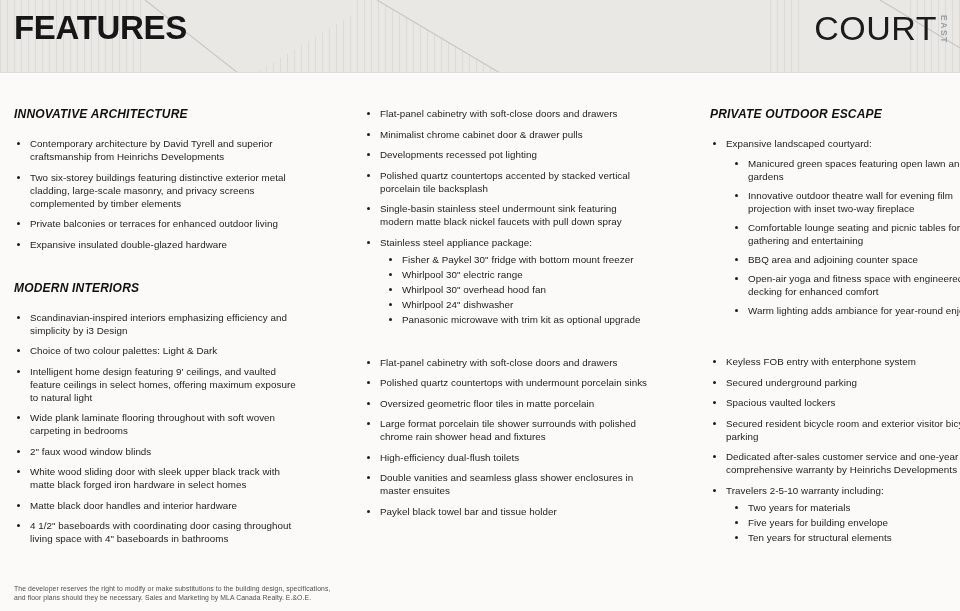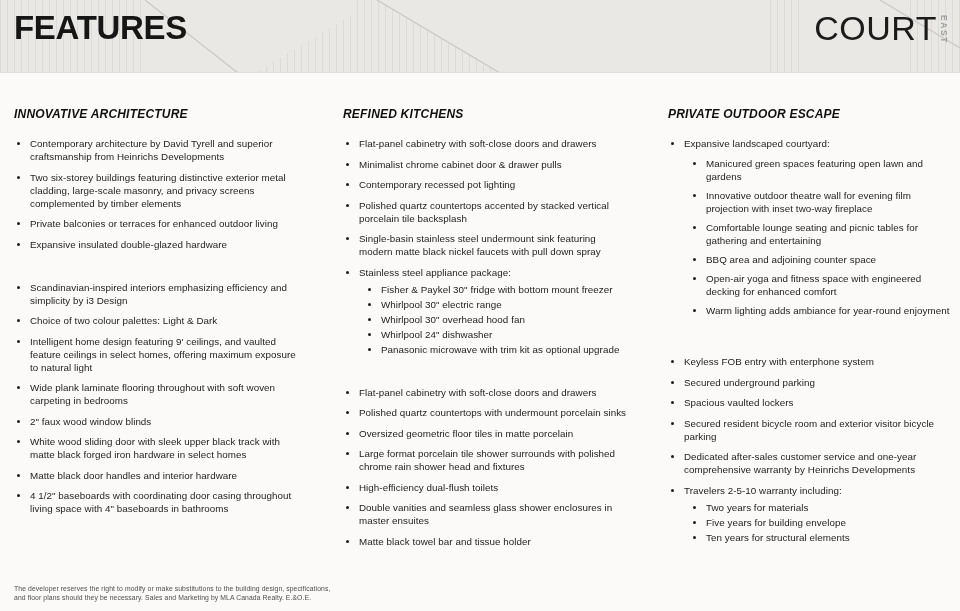--- a/index.html
+++ b/index.html
@@ -33,21 +33,21 @@
   .brand-vert {
     writing-mode: vertical-rl; font-size: 8.5px; font-weight: 700;
     letter-spacing: 1.6px; color: var(--brand-sub, #9aa0a3);
     margin-left: 2px; margin-top: 3px;
   }
 
   
   main {
     position: absolute; left: 0; top: 73px; width: 960px;
     display: grid; grid-template-columns: 289px 285px 282px;
-    column-gap: 40px; padding: 34px 14px 0 14px;
+    column-gap: 61px; padding: 34px 14px 0 14px;
   }
   section { display: block; }
   section + section { margin-top: 30px; }
   section[data-name="section-inviting-amenities"] { margin-top: 38px; }
   h2 {
     margin: 0 0 16px 0; font-size: 12px; font-weight: 700; font-style: italic;
     letter-spacing: 0.2px; color: #101010; line-height: 14px;
   }
   ul { margin: 0; padding-left: 16px; list-style: disc; }
   li { font-size: 9.8px; line-height: 13px; margin-bottom: 7.5px; letter-spacing: 0.05px; color: #1d1d1d; }
@@ -97,59 +97,59 @@
         <section data-name="section-innovative-architecture">
           <h2 data-name="section-heading">INNOVATIVE ARCHITECTURE</h2>
           <ul data-name="feature-list">
             <li data-name="feature-item"><span data-name="feature-text">Contemporary architecture by David Tyrell and superior craftsmanship from Heinrichs Developments</span></li>
             <li data-name="feature-item"><span data-name="feature-text">Two six-storey buildings featuring distinctive exterior metal cladding, large-scale masonry, and privacy screens complemented by timber elements</span></li>
             <li data-name="feature-item"><span data-name="feature-text">Private balconies or terraces for enhanced outdoor living</span></li>
             <li data-name="feature-item"><span data-name="feature-text">Expansive insulated double-glazed hardware</span></li>
           </ul>
         </section>
         <section data-name="section-modern-interiors">
+          <h2 data-name="section-heading">MODERN INTERIORS</h2>
           <ul data-name="feature-list">
             <li data-name="feature-item"><span data-name="feature-text">Scandinavian-inspired interiors emphasizing efficiency and simplicity by i3 Design</span></li>
             <li data-name="feature-item"><span data-name="feature-text">Choice of two colour palettes: Light &amp; Dark</span></li>
             <li data-name="feature-item"><span data-name="feature-text">Intelligent home design featuring 9' ceilings, and vaulted feature ceilings in select homes, offering maximum exposure to natural light</span></li>
             <li data-name="feature-item"><span data-name="feature-text">Wide plank laminate flooring throughout with soft woven carpeting in bedrooms</span></li>
             <li data-name="feature-item"><span data-name="feature-text">2" faux wood window blinds</span></li>
             <li data-name="feature-item"><span data-name="feature-text">White wood sliding door with sleek upper black track with matte black forged iron hardware in select homes</span></li>
             <li data-name="feature-item"><span data-name="feature-text">Matte black door handles and interior hardware</span></li>
             <li data-name="feature-item"><span data-name="feature-text">4 1/2" baseboards with coordinating door casing throughout living space with 4" baseboards in bathrooms</span></li>
           </ul>
         </section>
       </div>
       <div class="col" data-name="column-2">
         <section data-name="section-refined-kitchens">
-          <h2 data-name="section-heading">REFINED KITCHENS</h2>
           <ul data-name="feature-list">
             <li data-name="feature-item"><span data-name="feature-text">Flat-panel cabinetry with soft-close doors and drawers</span></li>
             <li data-name="feature-item"><span data-name="feature-text">Minimalist chrome cabinet door &amp; drawer pulls</span></li>
-            <li data-name="feature-item"><span data-name="feature-text">Contemporary recessed pot lighting</span></li>
+            <li data-name="feature-item"><span data-name="feature-text">Developments recessed pot lighting</span></li>
             <li data-name="feature-item"><span data-name="feature-text">Polished quartz countertops accented by stacked vertical porcelain tile backsplash</span></li>
             <li data-name="feature-item"><span data-name="feature-text">Single-basin stainless steel undermount sink featuring modern matte black nickel faucets with pull down spray</span></li>
             <li data-name="feature-item"><span data-name="feature-text">Stainless steel appliance package:</span><ul class="sub" data-name="sub-feature-list">
                 <li data-name="sub-feature-item"><span data-name="feature-text">Fisher &amp; Paykel 30" fridge with bottom mount freezer</span></li>
                 <li data-name="sub-feature-item"><span data-name="feature-text">Whirlpool 30" electric range</span></li>
                 <li data-name="sub-feature-item"><span data-name="feature-text">Whirlpool 30" overhead hood fan</span></li>
                 <li data-name="sub-feature-item"><span data-name="feature-text">Whirlpool 24" dishwasher</span></li>
                 <li data-name="sub-feature-item"><span data-name="feature-text">Panasonic microwave with trim kit as optional upgrade</span></li>
               </ul></li>
           </ul>
         </section>
         <section data-name="section-contemporary-bathrooms">
           <ul data-name="feature-list">
             <li data-name="feature-item"><span data-name="feature-text">Flat-panel cabinetry with soft-close doors and drawers</span></li>
             <li data-name="feature-item"><span data-name="feature-text">Polished quartz countertops with undermount porcelain sinks</span></li>
             <li data-name="feature-item"><span data-name="feature-text">Oversized geometric floor tiles in matte porcelain</span></li>
             <li data-name="feature-item"><span data-name="feature-text">Large format porcelain tile shower surrounds with polished chrome rain shower head and fixtures</span></li>
             <li data-name="feature-item"><span data-name="feature-text">High-efficiency dual-flush toilets</span></li>
             <li data-name="feature-item"><span data-name="feature-text">Double vanities and seamless glass shower enclosures in master ensuites</span></li>
-            <li data-name="feature-item"><span data-name="feature-text">Matte black towel bar and tissue holder</span></li>
+            <li data-name="feature-item"><span data-name="feature-text">Paykel black towel bar and tissue holder</span></li>
           </ul>
         </section>
       </div>
       <div class="col" data-name="column-3">
         <section data-name="section-private-outdoor-escape">
           <h2 data-name="section-heading">PRIVATE OUTDOOR ESCAPE</h2>
           <ul data-name="feature-list">
             <li data-name="feature-item"><span data-name="feature-text">Expansive landscaped courtyard:</span><ul class="sub" data-name="sub-feature-list">
                 <li data-name="sub-feature-item"><span data-name="feature-text">Manicured green spaces featuring open lawn and gardens</span></li>
                 <li data-name="sub-feature-item"><span data-name="feature-text">Innovative outdoor theatre wall for evening film projection with inset two-way fireplace</span></li>

